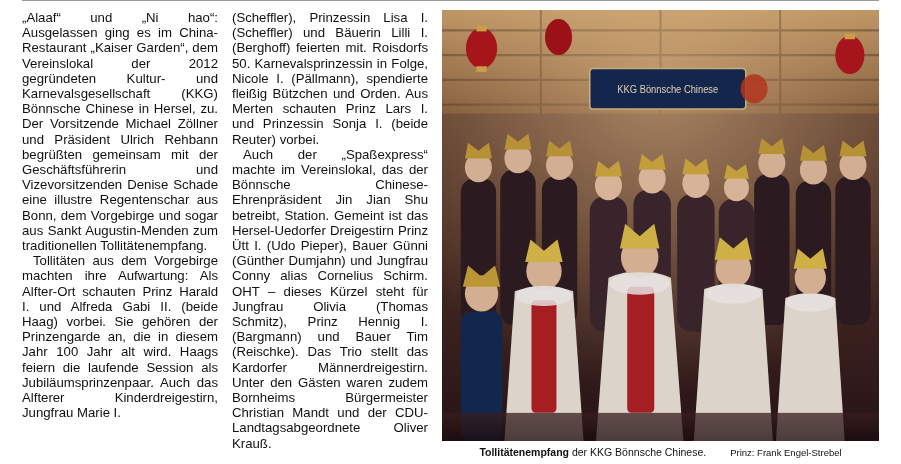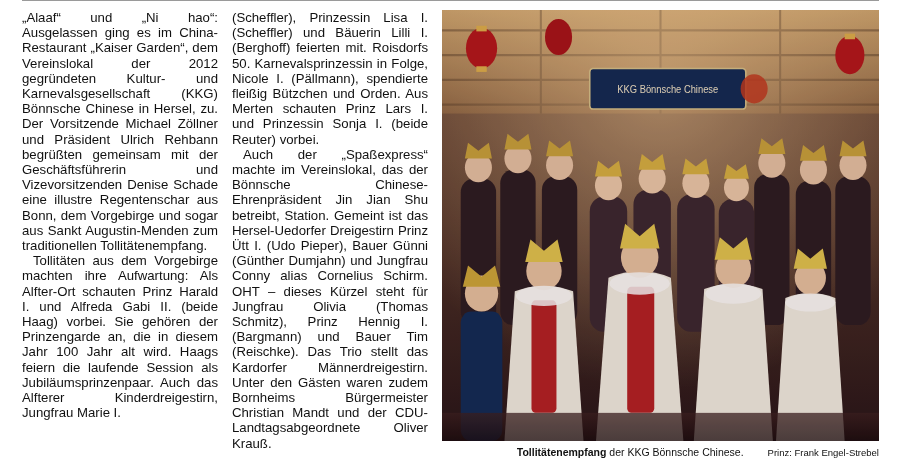--- a/index.html
+++ b/index.html
@@ -82,21 +82,21 @@
     width: 100%;
     height: 100%;
   }
   .caption {
     font-family: "Liberation Sans", sans-serif;
     font-size: 10.5px;
     line-height: 13px;
     color: #111111;
     margin-top: 5px;
     display: flex;
-    justify-content: flex-end;
+    justify-content: center;
     align-items: baseline;
     gap: 24px;
   }
   .caption .lead {
     font-weight: bold;
   }
   .caption .credit {
     white-space: nowrap;
     font-size: 9.5px;
   }

